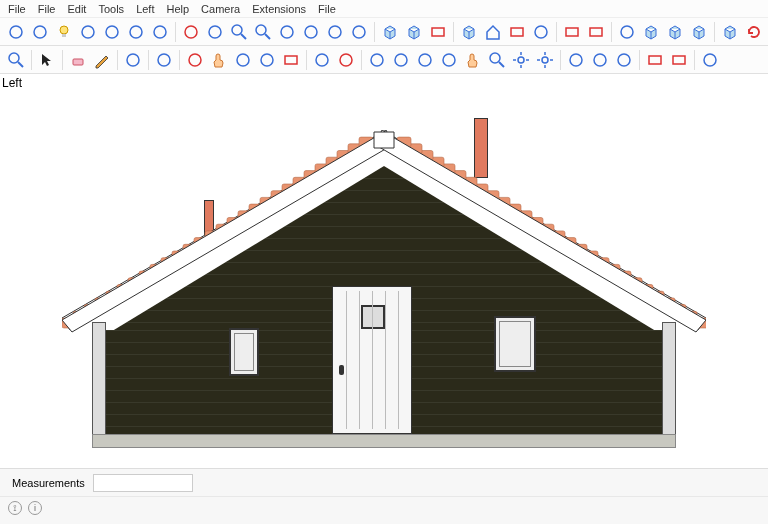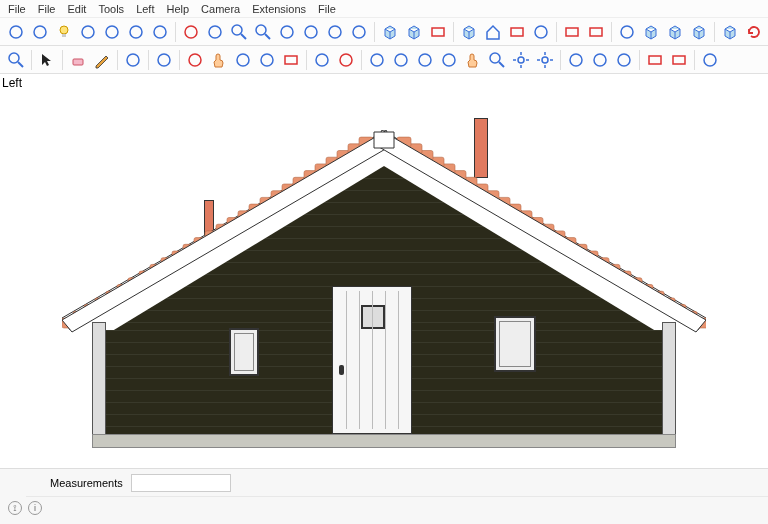--- a/index.html
+++ b/index.html
@@ -6,21 +6,21 @@
 body { width: 768px; height: 524px; font-family: Arial, sans-serif; font-size: 11px; background: #fff; overflow: hidden; position: relative; }
 .menubar { display: flex; gap: 12px; padding: 4px 8px; background: #fcfcfc; border-bottom: 1px solid #eee; height: 18px; align-items: center; }
 .menubar span { color: #333; cursor: default; }
 .toolbar { display: flex; align-items: center; padding: 2px 4px; background: #fcfcfc; border-bottom: 1px solid #e0e0e0; height: 28px; gap: 0; flex-wrap: nowrap; overflow: hidden; }
 .tb-btn { width: 24px; height: 24px; display: flex; align-items: center; justify-content: center; border-radius: 2px; cursor: pointer; flex-shrink: 0; }
 .tb-btn svg { width: 18px; height: 18px; }
 .tb-sep { width: 1px; height: 20px; background: #ddd; margin: 0 3px; flex-shrink: 0; }
 .viewlabel { position: absolute; top: 76px; left: 2px; font-size: 12px; color: #000; }
 .canvas { position: absolute; top: 88px; left: 0; right: 0; bottom: 56px; background: #fff; }
 .statusbar { position: absolute; bottom: 0; left: 0; right: 0; height: 56px; background: #f7f7f7; border-top: 1px solid #ddd; }
-.measure-row { display: flex; align-items: center; padding: 6px 24px; gap: 8px; border-bottom: 1px solid #e8e8e8; height: 28px; margin-left: 26px; }
+.measure-row { display: flex; align-items: center; padding: 6px 12px; gap: 8px; border-bottom: 1px solid #e8e8e8; height: 28px; }
 .measure-row input { width: 100px; height: 18px; border: 1px solid #ccc; padding: 0 4px; font-size: 11px; }
 .hint-row { display: flex; align-items: center; gap: 6px; padding: 4px 8px; }
 .hint-row .ico { width: 14px; height: 14px; border: 1px solid #999; border-radius: 50%; display: flex; align-items: center; justify-content: center; font-size: 9px; color: #666; }
 
 .house { position: absolute; left: 74px; top: 30px; width: 620px; height: 350px; }
 .chimney1 { position: absolute; left: 400px; top: 0; width: 14px; height: 60px; background: #e07a5f; border: 1px solid #333; }
 .chimney2 { position: absolute; left: 130px; top: 82px; width: 10px; height: 38px; background: #e07a5f; border: 1px solid #333; }
 .gable { position: absolute; left: 30px; top: 48px; width: 560px; height: 170px; background: #2b2a1a; clip-path: polygon(50% 0, 100% 100%, 0 100%); }
 .wall { position: absolute; left: 30px; top: 212px; width: 560px; height: 104px; background: #2b2a1a; }
 .siding-line { position: absolute; left: 0; right: 0; height: 1px; background: rgba(255,255,255,0.07); }

